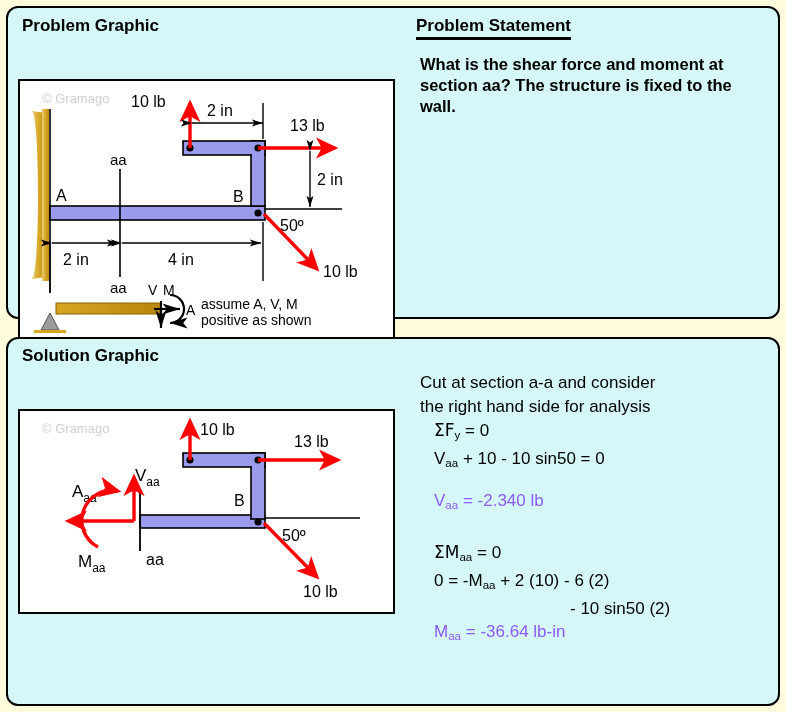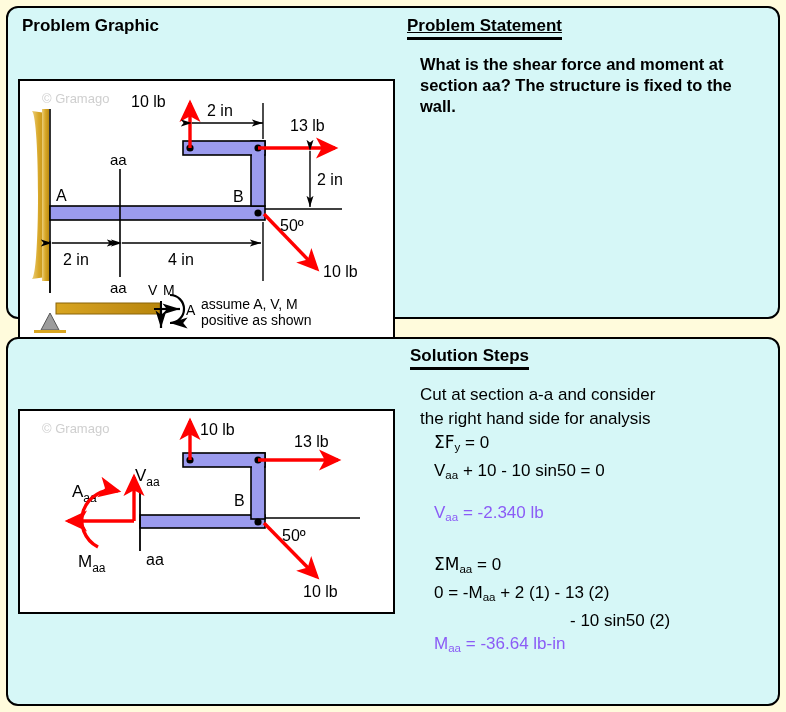--- a/index.html
+++ b/index.html
@@ -57,21 +57,21 @@
     position:absolute;
     left:412px;top:46px;width:352px;
     font-size:16.5px;
     line-height:21px;
     color:#000;
     font-weight:bold;
   }
 
   .steps-wrap{
     position:absolute;
-    left:412px;top:44px;width:360px;
+    left:412px;top:32px;width:360px;
     font-size:17px;
     color:#000;
     line-height:23px;
   }
   .steps-wrap .lead{line-height:24px;}
   .eq{white-space:pre;margin-left:14px;}
   .eq.red{color:#8b5cf6;}
   .eq.indent-far{margin-left:150px;}
   .gap{height:14px;}
   .gap-sm{height:9px;}
@@ -83,21 +83,21 @@
 </style>
 </head>
 <body>
 
 <div class="page">
 
   <div class="panel" id="panel-problem">
 
     <div class="panel-title" style="left:14px;top:8px;">Problem Graphic</div>
 
-    <div class="panel-title underlined" style="left:399px;top:8px;text-decoration:underline;">Problem Statement</div>
+    <div class="panel-title underlined" style="left:408px;top:8px;">Problem Statement</div>
 
     <div class="graphic-box" id="problem-graphic-box">
       <div class="watermark">© Gramago</div>
 
       <svg width="373" height="266" viewBox="0 0 373 266">
         <defs>
           <linearGradient id="wallgrad" x1="0" y1="0" x2="1" y2="0">
             <stop offset="0%" stop-color="#EBCE7A"></stop>
             <stop offset="45%" stop-color="#D9A92A"></stop>
             <stop offset="100%" stop-color="#BD8C10"></stop>
@@ -189,22 +189,22 @@
         <text x="181" y="228" font-size="14">assume A, V, M</text>
         <text x="181" y="244" font-size="14">positive as shown</text>
       </svg>
     </div>
 
     <div class="statement-text">What is the shear force and moment at section aa? The structure is fixed to the wall.</div>
   </div>
 
   <div class="panel" id="panel-solution">
 
-
-    <div class="panel-title underlined" style="left:402px;top:7px;">Solution Steps</div>
+    <div class="panel-title" style="left:14px;top:7px;">Solution Graphic</div>
+
 
     <div class="graphic-box" id="solution-graphic-box">
       <div class="watermark">© Gramago</div>
 
       <svg width="373" height="201" viewBox="0 0 373 201">
         <defs>
           <marker id="redarrow2" markerWidth="7" markerHeight="7" refX="5.6" refY="3.5" orient="auto">
             <path d="M0,0.4 L6.6,3.5 L0,6.6 L1.7,3.5 Z" fill="#FF0000"></path>
           </marker>
         </defs>
@@ -257,21 +257,21 @@
 
       <div class="gap"></div>
 
       <div class="eq red"><span>V</span><sub>aa</sub><span> = -2.340 lb</span></div>
 
       <div class="gap"></div>
       <div class="gap-sm"></div>
 
       <div class="eq"><span class="sym">ΣM</span><sub>aa</sub><span> = 0</span></div>
 
-      <div class="eq"><span>0 = -M</span><sub>aa</sub><span> + 2 (1) - 13 (2)</span></div>
+      <div class="eq"><span>0 = -M</span><sub>aa</sub><span> + 2 (10) - 6 (2)</span></div>
 
       <div class="eq indent-far">- 10 sin50 (2)</div>
 
       <div class="eq red"><span>M</span><sub>aa</sub><span> = -36.64 lb-in</span></div>
     </div>
   </div>
 
 </div>
 
 </body></html>

